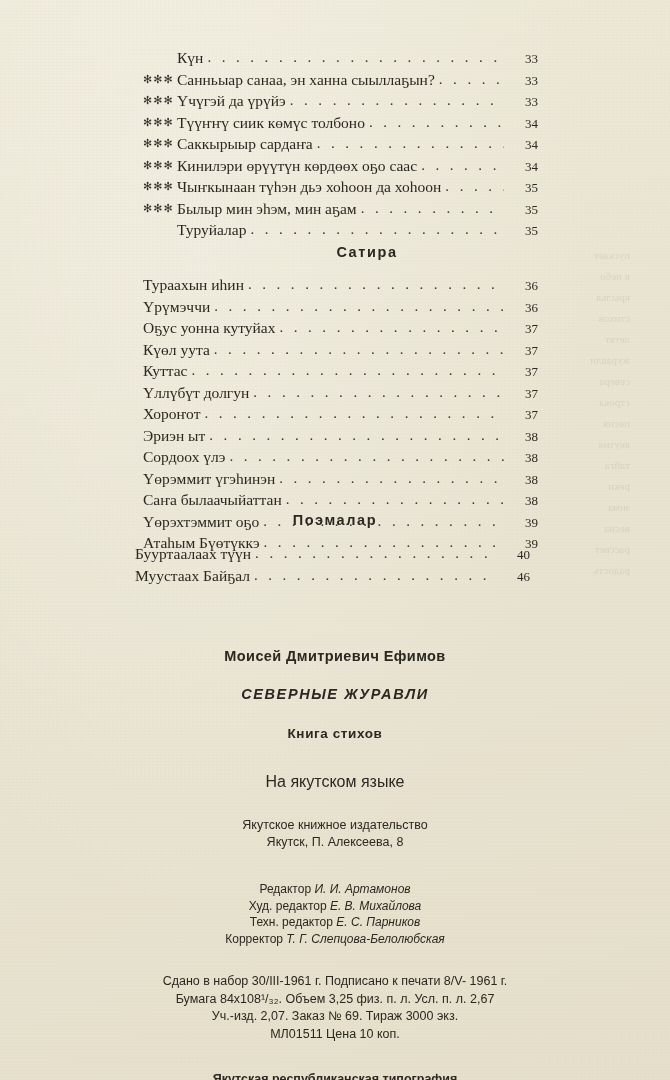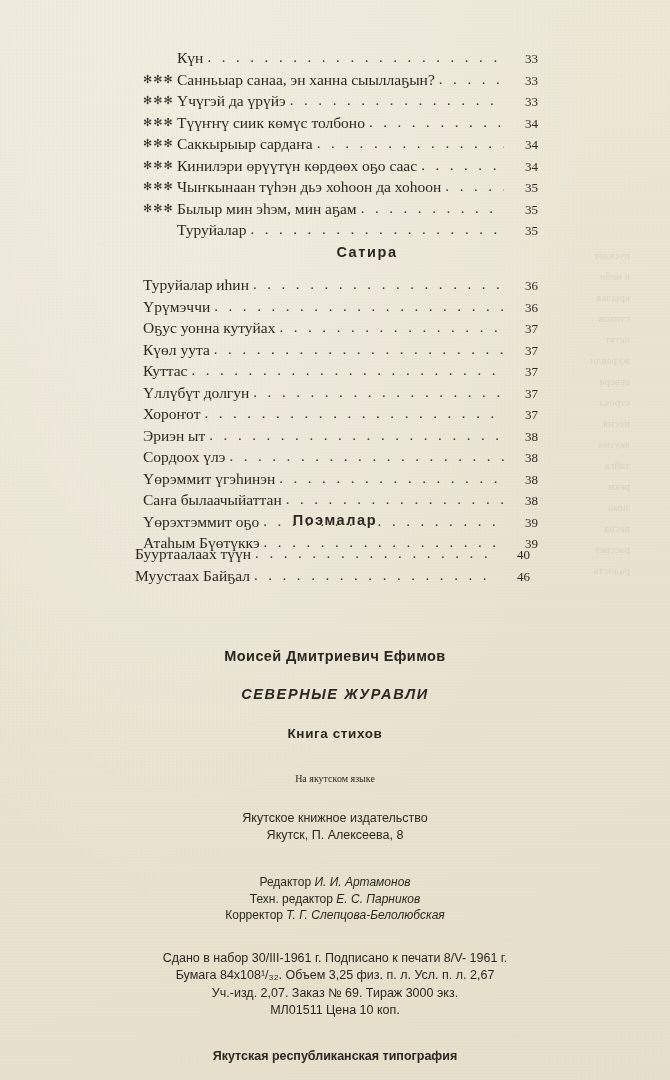--- a/index.html
+++ b/index.html
@@ -123,22 +123,22 @@
     font-size: 14.5px;
     letter-spacing: 1.6px;
   }
   .cl-sub {
     font-family: "Liberation Sans", sans-serif;
     font-weight: bold;
     font-size: 13.5px;
     letter-spacing: .6px;
   }
   .cl-lang {
-    font-family: Liberation Serif, serif;
-    font-size: 10px;
+    font-family: Liberation Sans, sans-serif;
+    font-size: 16px;
   }
   .cl-pub {
     font-family: "Liberation Sans", sans-serif;
     font-size: 12.5px;
     line-height: 17px;
   }
   .cl-staff {
     font-family: "Liberation Sans", sans-serif;
     font-size: 12px;
     line-height: 16.5px;
@@ -240,21 +240,21 @@
       </ul>
     </div>
 
     <div style="position:absolute; left:0; top:244px; width:670px;padding-left:32px;">
       <div class="section-head">Сатира</div>
     </div>
 
     <div style="position:absolute; left:143px; top:275px; width:395px;">
       <ul class="toc">
         <li class="toc-row">
-          <span class="title-txt">Туруйалар иһин</span>
+          <span class="title-txt">Тураахын иһин</span>
           <span class="leader">. . . . . . . . . . . . . . . . . . . . . . . . . . . . . . . . . . . . . . . . . . . . . . .</span>
           <span class="pagenum">36</span>
         </li>
         <li class="toc-row">
           <span class="title-txt">Үрүмэччи</span>
           <span class="leader">. . . . . . . . . . . . . . . . . . . . . . . . . . . . . . . . . . . . . . . . . . . . . . .</span>
           <span class="pagenum">36</span>
         </li>
         <li class="toc-row">
           <span class="title-txt">Оҕус уонна кутуйах</span>
@@ -345,20 +345,24 @@
       <div class="cl-pub">Якутское книжное издательство</div>
       <div class="cl-pub">Якутск, П. Алексеева, 8</div>
       <div style="height:30px"></div>
 
       <div class="cl-staff">
         <div>
           <span>Редактор</span>
           <i>И. И. Артамонов</i>
         </div>
         <div>
+          <span>Худ. редактор</span>
+          <i>Е. В. Михайлова</i>
+        </div>
+        <div>
           <span>Техн. редактор</span>
           <i>Е. С. Парников</i>
         </div>
         <div>
           <span>Корректор</span>
           <i>Т. Г. Слепцова-Белолюбская</i>
         </div>
       </div>
 
       <div style="height:26px"></div>

